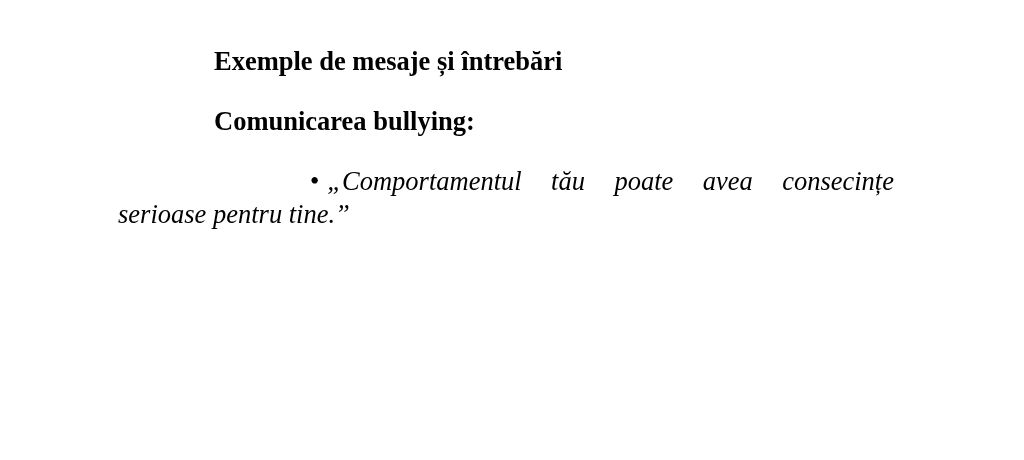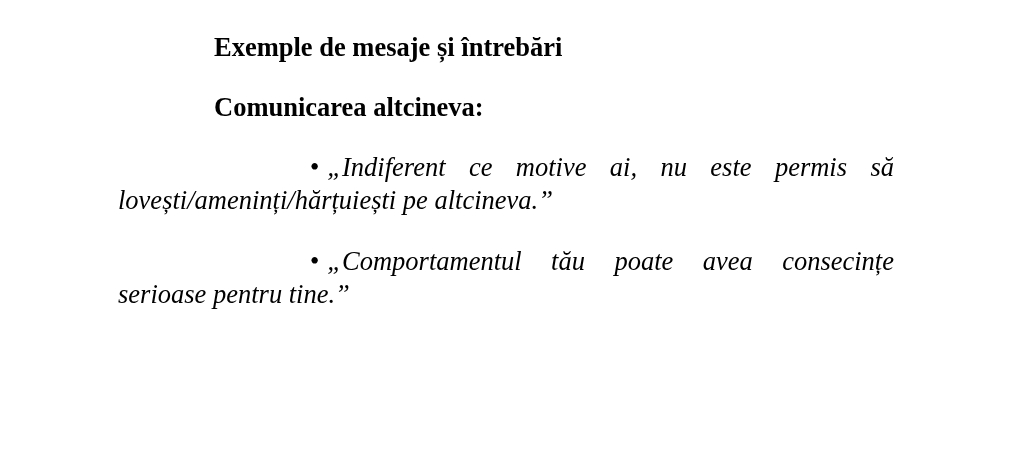--- a/index.html
+++ b/index.html
@@ -12,21 +12,21 @@
     background: #ffffff;
     font-family: "Liberation Serif", serif;
     color: #000000;
     overflow: hidden;
   }
   .page {
     position: relative;
     width: 1024px;
     height: 460px;
     box-sizing: border-box;
-    padding: 4px 130px 0 118px;
+    padding: 18px 130px 0 118px;
   }
   .doc-block {
     font-size: 26.5px;
     line-height: 1.27;
     text-align: justify;
     text-justify: inter-word;
   }
   .heading {
     font-weight: bold;
     text-indent: 96px;
@@ -54,27 +54,24 @@
 <body>
 
 <div class="page">
   <div class="doc-block">
 
     <p class="heading">
       <span>Exemple de mesaje și întrebări</span>
     </p>
 
     <p class="heading">
-      <span>Comunicarea altcineva:</span>
+      <span>Comunicarea bullying:</span>
     </p>
 
 
-    <p class="bullet-italic">
-      <span class="bullet">•</span><span>„Indiferent ce motive ai, nu este permis să lovești/ameninți/hărțuiești pe altcineva.”</span>
-    </p>
 
     <p class="bullet-italic">
       <span class="bullet">•</span><span>„Comportamentul tău poate avea consecințe serioase pentru tine.”</span>
     </p>
 
 
   </div>
 </div>
 
 </body></html>

